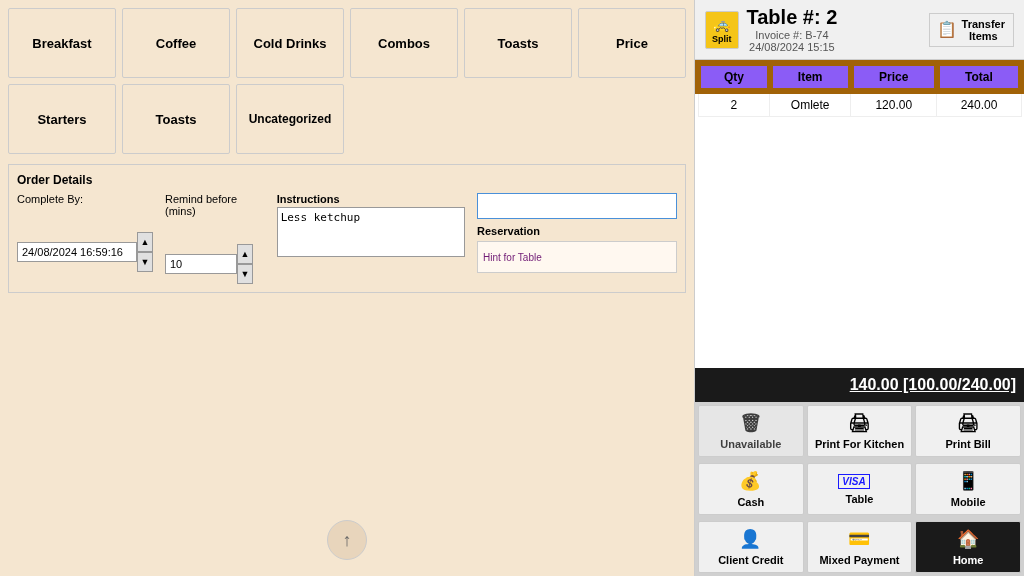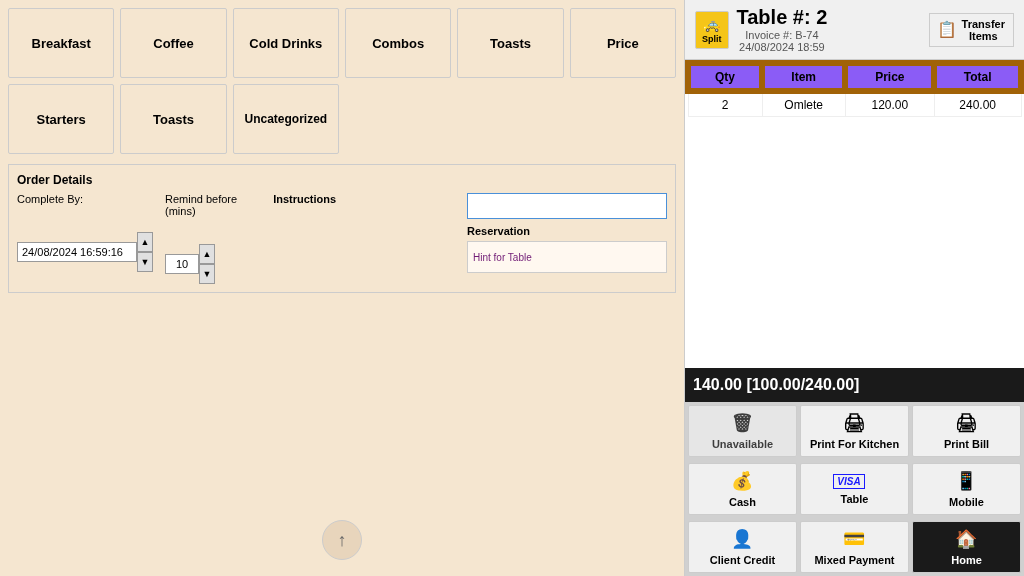--- a/index.html
+++ b/index.html
@@ -87,22 +87,21 @@
 
     .order-input {
       border: 1px solid #999;
       padding: 3px 4px;
       font-size: 11px;
       background: white;
       width: 120px;
     }
 
     .remind-input {
-      width: 34px;
-      text-align: center;
+      width: 72px;
     }
 
     .spinner-btn {
       border: 1px solid #999;
       background: #e0e0e0;
       width: 16px;
       height: 20px;
       font-size: 9px;
       cursor: pointer;
       display: flex;
@@ -271,24 +270,25 @@
 
     .order-table td {
       border: 1px solid #eee;
       padding: 4px 6px;
       text-align: center;
     }
 
     .total-bar {
       background: #1a1a1a;
       color: white;
-      text-align: left;
+      text-align: right;
       padding: 8px;
       font-size: 16px;
       font-weight: bold;
+      text-decoration: underline;
     }
 
     
     .action-buttons {
       display: grid;
       grid-template-columns: repeat(3, 1fr);
       gap: 3px;
       padding: 3px;
       background: #d0d0d0;
     }
@@ -379,20 +379,21 @@
         <div class="order-field-group">
           <input class="order-input remind-input" type="text" value="10" style="">
           <div style="display:flex;flex-direction:column;">
             <button class="spinner-btn">▲</button>
             <button class="spinner-btn">▼</button>
           </div>
         </div>
       </div>
       <div class="instructions-area">
         <label>Instructions</label>
+        <textarea class="instructions-textarea" style="">Less ketchup</textarea>
       </div>
       <div class="reservation-area">
         <input class="reservation-input-top" type="text" value="" style="">
         <div class="reservation-label">Reservation</div>
         <input class="reservation-hint-input" type="text" value="Hint for Table" style="">
       </div>
     </div>
   </div>
 
   <div style="flex:1; display:flex; align-items:flex-end; justify-content:center; padding-bottom:8px;">
@@ -404,21 +405,21 @@
 
   <div class="table-header">
     <div class="table-info">
       <button class="split-btn">
         <span class="split-icon">🚕</span>
         <span>Split</span>
       </button>
       <div>
         <div class="table-title">Table #: 2</div>
         <div class="table-subtitle">Invoice #: B-74</div>
-        <div class="table-subtitle">24/08/2024 18:59</div>
+        <div class="table-subtitle">24/08/2024 15:15</div>
       </div>
     </div>
     <button class="transfer-btn">
       <span class="transfer-icon">📋</span>
       <span style="white-space:pre-line;">Transfer
 Items</span>
     </button>
   </div>
 
   <div class="order-table-container">

